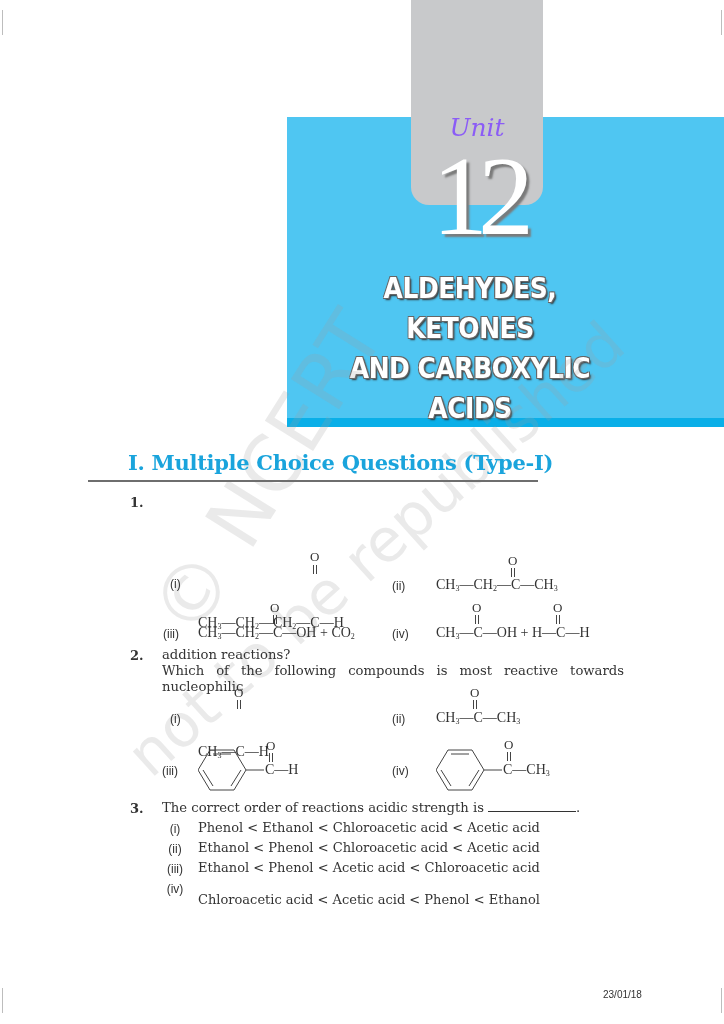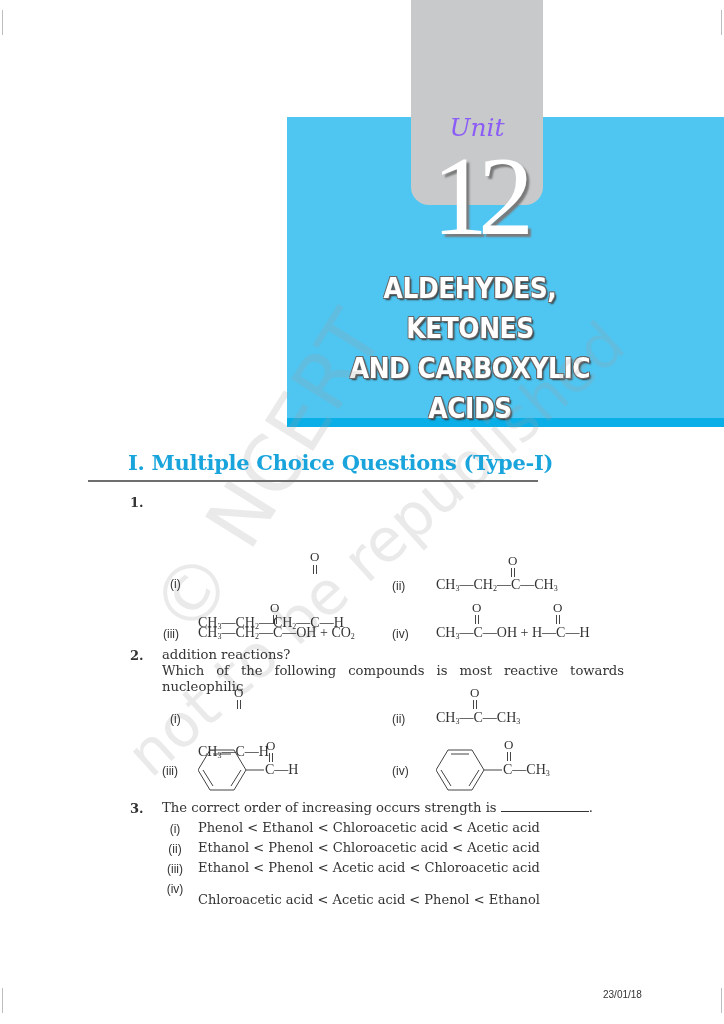--- a/index.html
+++ b/index.html
@@ -144,21 +144,21 @@
   <line x1="48" y1="22" x2="66" y2="22" stroke="#444" stroke-width="1"></line>
 </svg>
 <div class="chem" style="left:503px;top:762px;">
   <span>C</span><span>—</span><span>CH</span><sub>3</sub>
 </div>
 <div class="ox" style="left:504px;top:737px;">O</div>
 <div class="dbl" style="left:507px;top:752px;"></div>
 
 <div class="qnum" style="top:801px;">3.</div>
 <div class="qtext" style="top:800px;">
-  <span>The correct order of increasing occurs strength is</span><span class="blank"></span><span>.</span>
+  <span>The correct order of reactions acidic strength is</span><span class="blank"></span><span>.</span>
 </div>
 <div class="q3lbl" style="left:158px;top:822px;">(i)</div>
 <div class="q3opt" style="left:198px;top:820px;">Phenol &lt; Ethanol &lt; Chloroacetic acid &lt; Acetic acid</div>
 <div class="q3lbl" style="left:158px;top:842px;">(ii)</div>
 <div class="q3opt" style="left:198px;top:840px;">Ethanol &lt; Phenol &lt; Chloroacetic acid &lt; Acetic acid</div>
 <div class="q3lbl" style="left:158px;top:862px;">(iii)</div>
 <div class="q3opt" style="left:198px;top:860px;">Ethanol &lt; Phenol &lt; Acetic acid &lt; Chloroacetic acid</div>
 <div class="q3lbl" style="left:158px;top:882px;">(iv)</div>
 <div class="q3opt" style="left:198px;top:880px;margin-top:12px;">Chloroacetic acid &lt; Acetic acid &lt; Phenol &lt; Ethanol</div>
 

